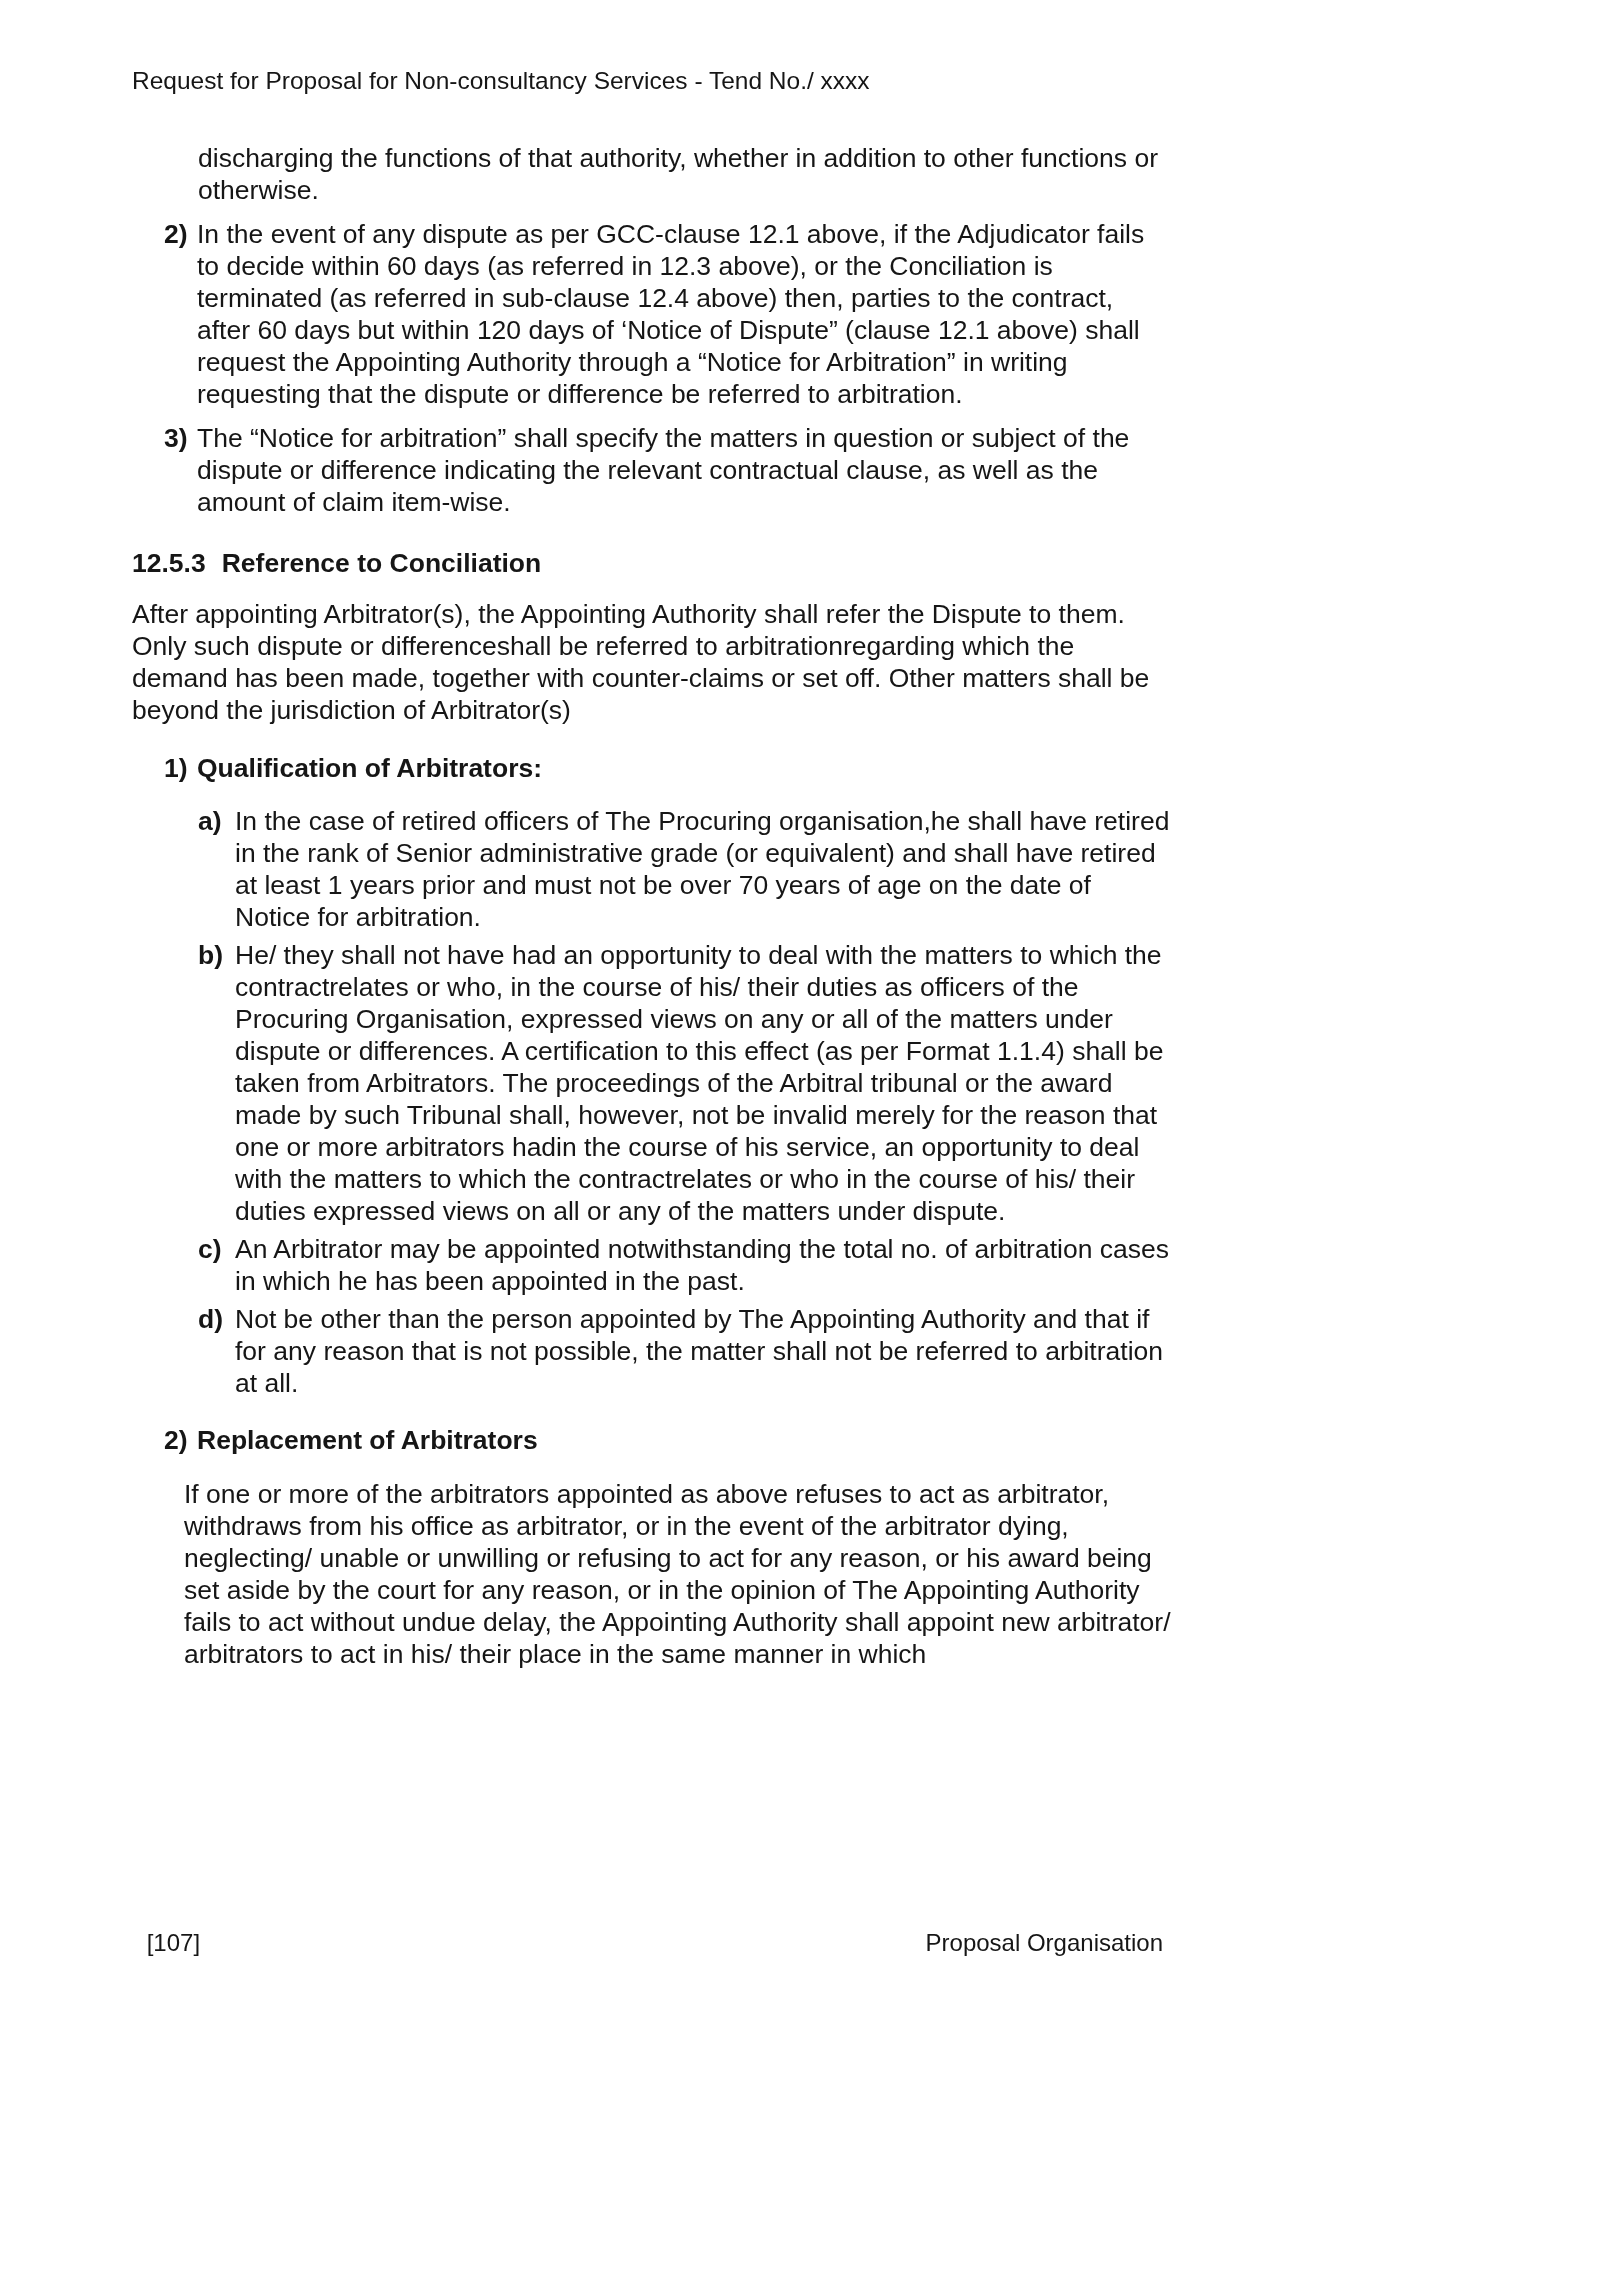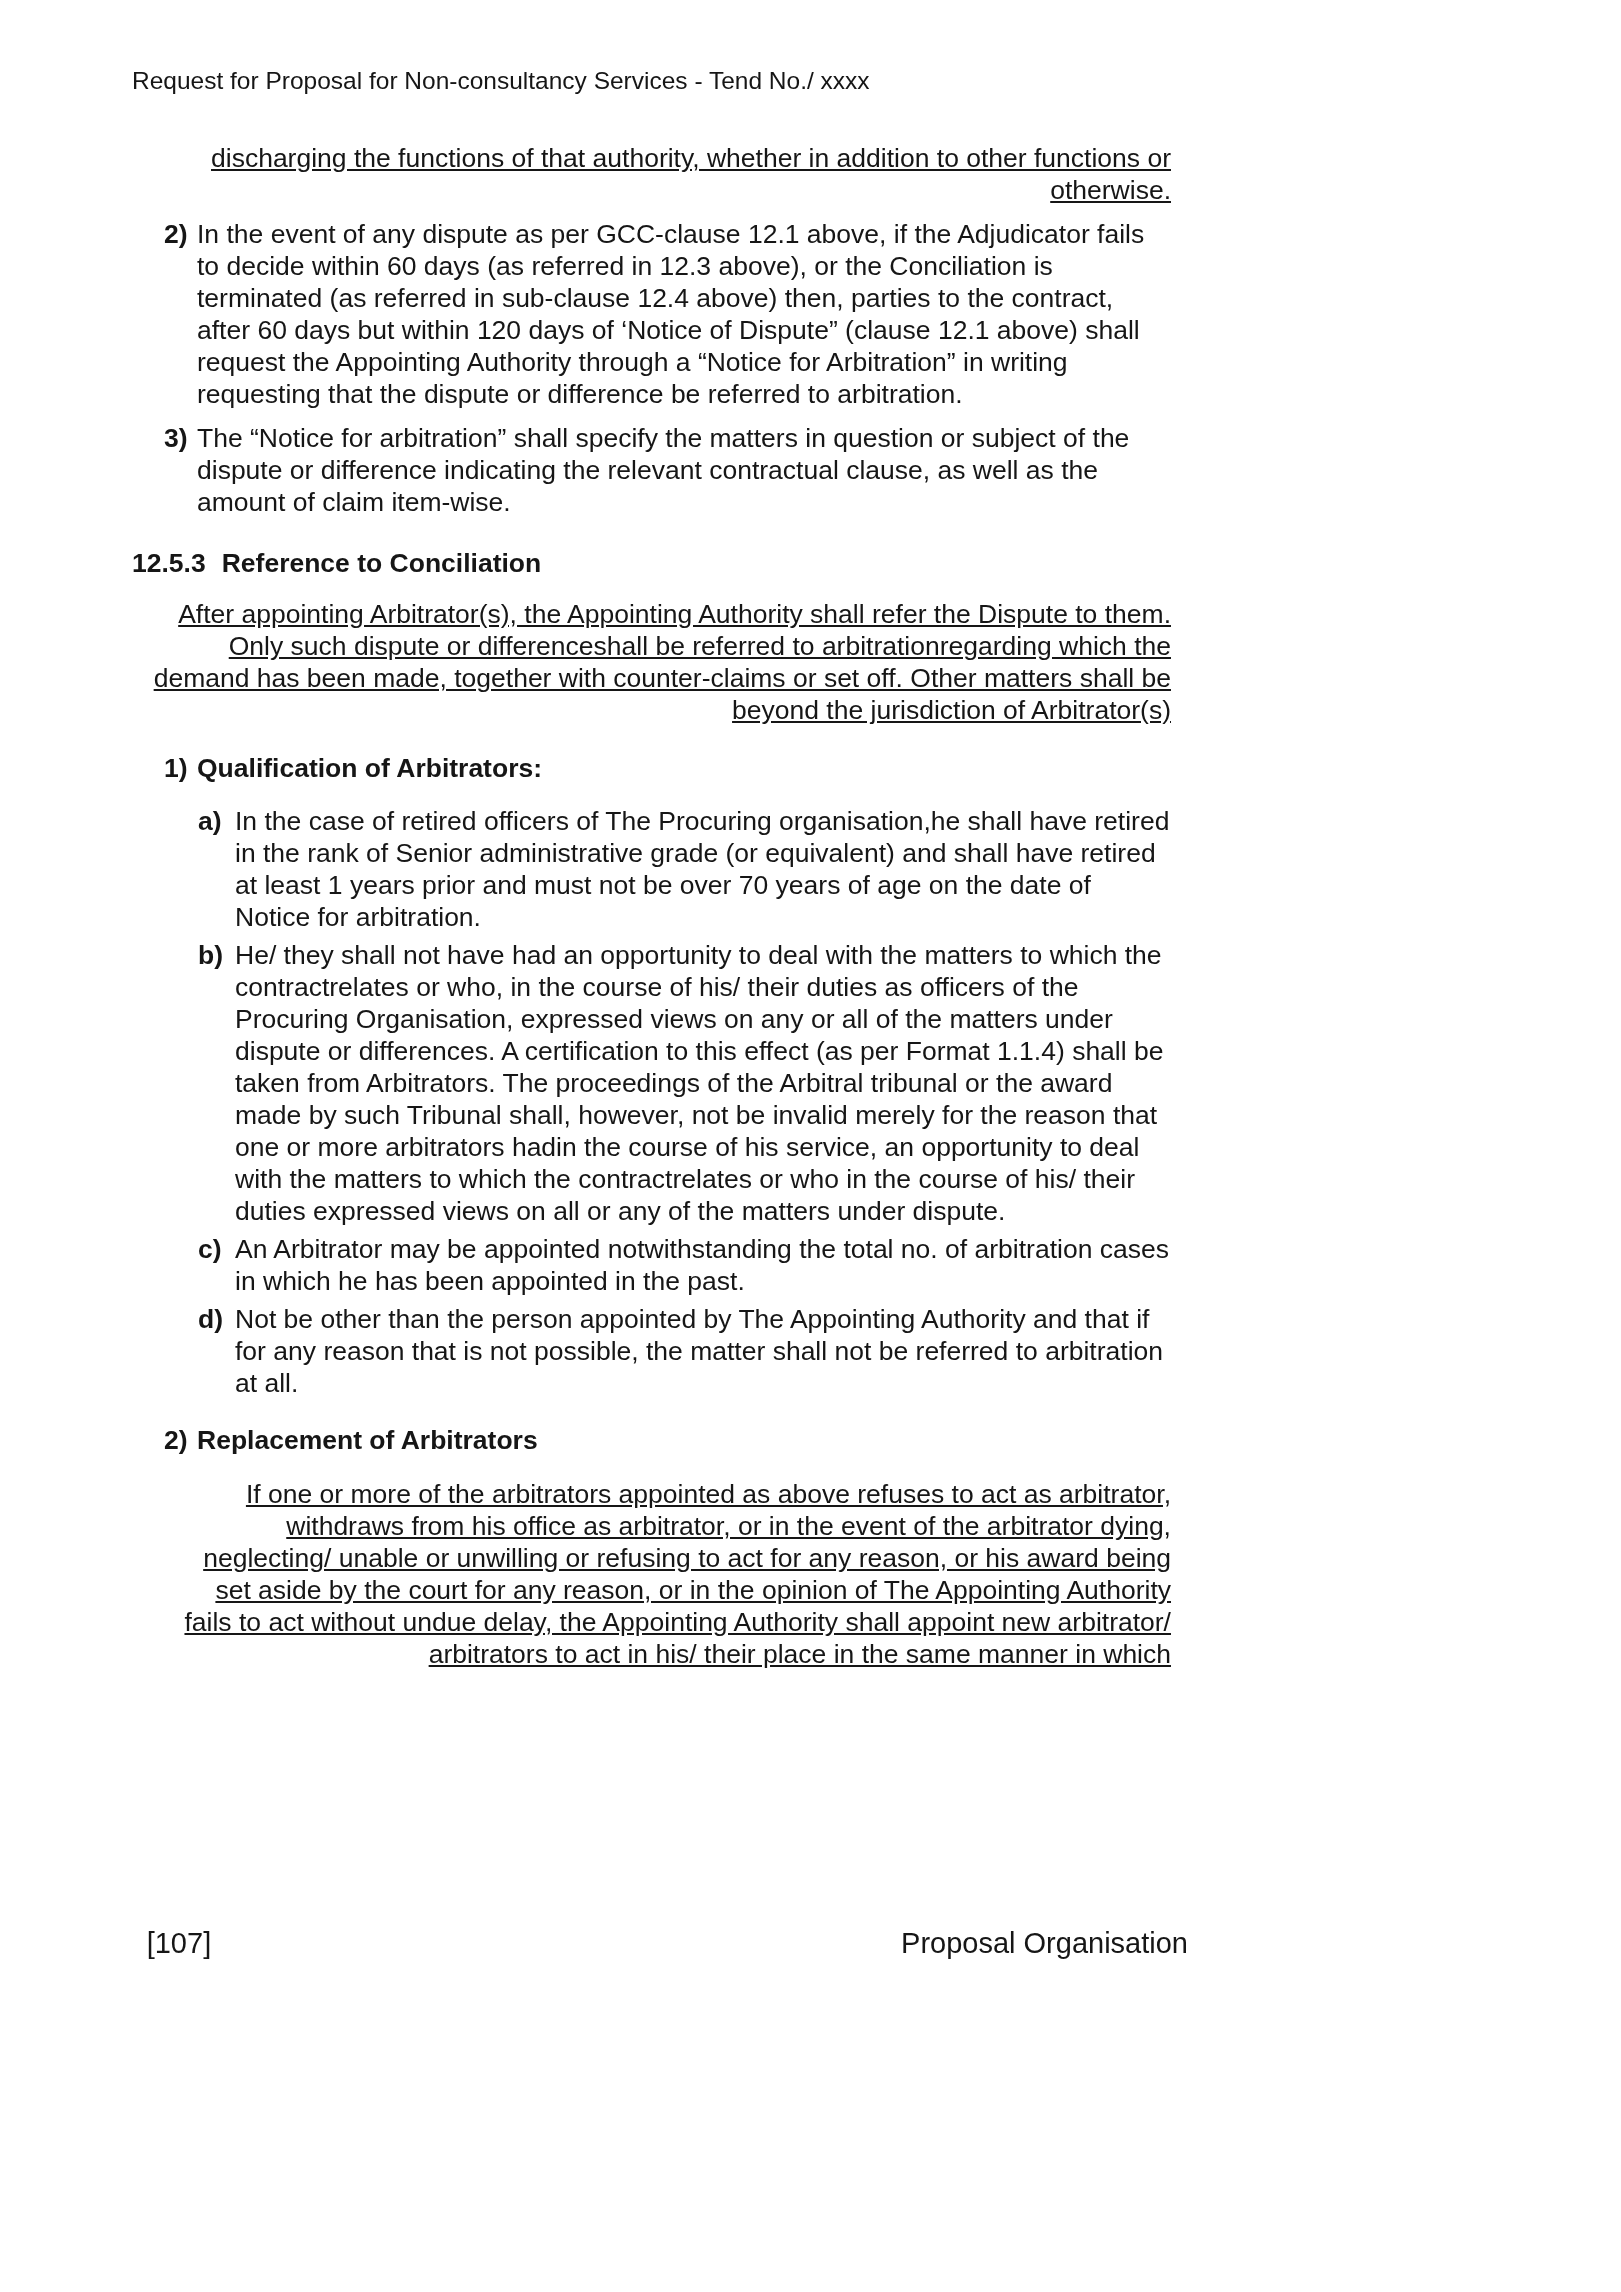--- a/index.html
+++ b/index.html
@@ -21,22 +21,21 @@
   }
   .page-inner {
     padding: 65px 137px 0 132px;
   }
   .doc-header {
     font-size: 24.5px;
     margin-bottom: 45px;
   }
   .para {
     margin: 0 0 11.8px 0;
-    text-align: right;
-    text-decoration: underline;
+    text-align: left;
   }
   .indent-1 { margin-left: 66px; }
   .indent-half { margin-left: 52px; }
 
   .list-item {
     display: flex;
     margin: 0 0 11.8px 32px;
   }
   .list-item > .marker {
     flex: 0 0 33px;
@@ -76,24 +75,24 @@
   .subsection-head > .marker {
     flex: 0 0 33px;
   }
 
   .group-gap { margin-top: 25.5px; }
 
   .doc-footer {
     position: absolute;
     top: 1927px;
     left: 132px;
-    right: 120px;
+    right: 145px;
     display: flex;
     justify-content: space-between;
-    font-size: 29px;
+    font-size: 24px;
   }
   .doc-footer .footer-left { padding-left: 14.7px; }
 </style>
 </head>
 <body>
 
 <div class="page">
   <div class="page-inner">
 
     <div class="doc-header">

